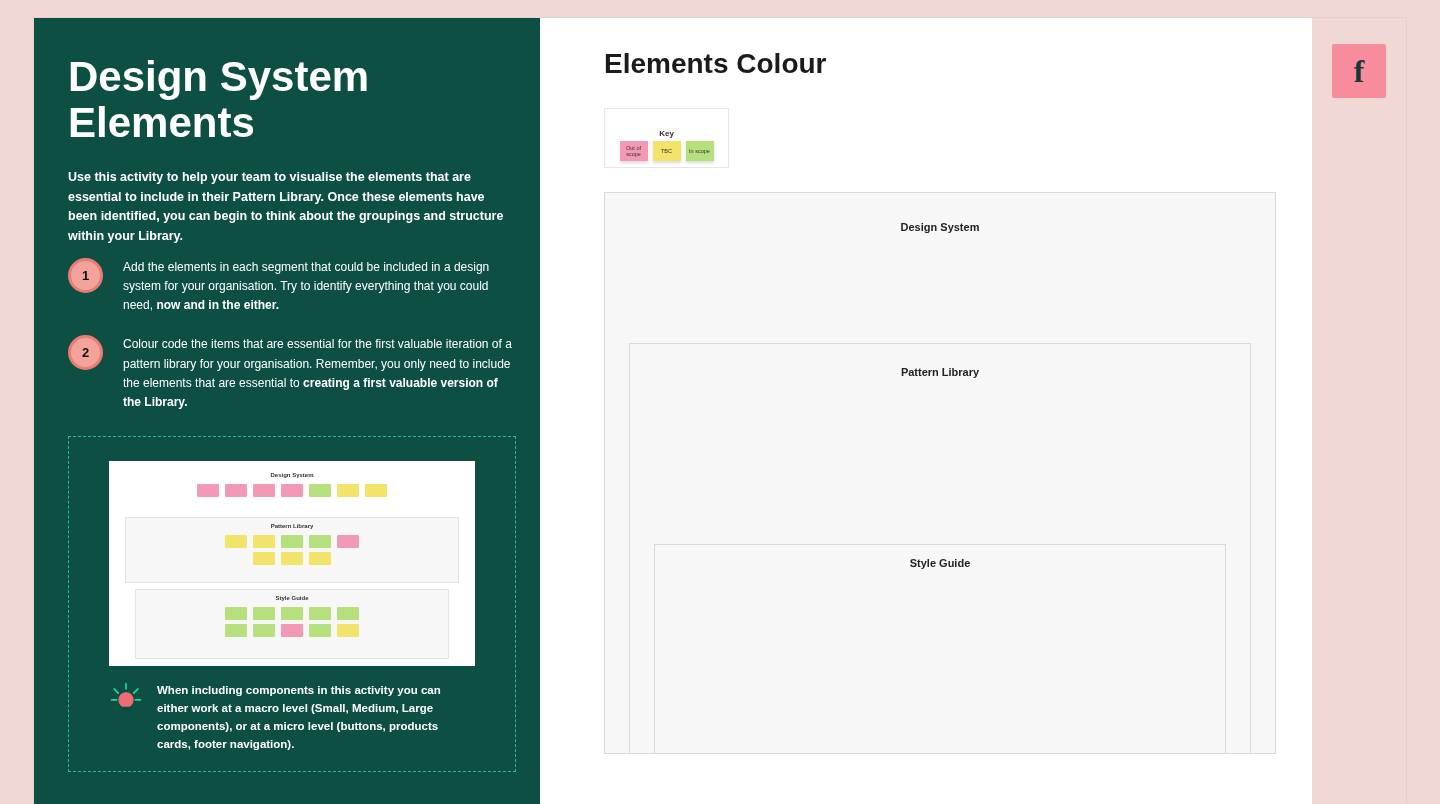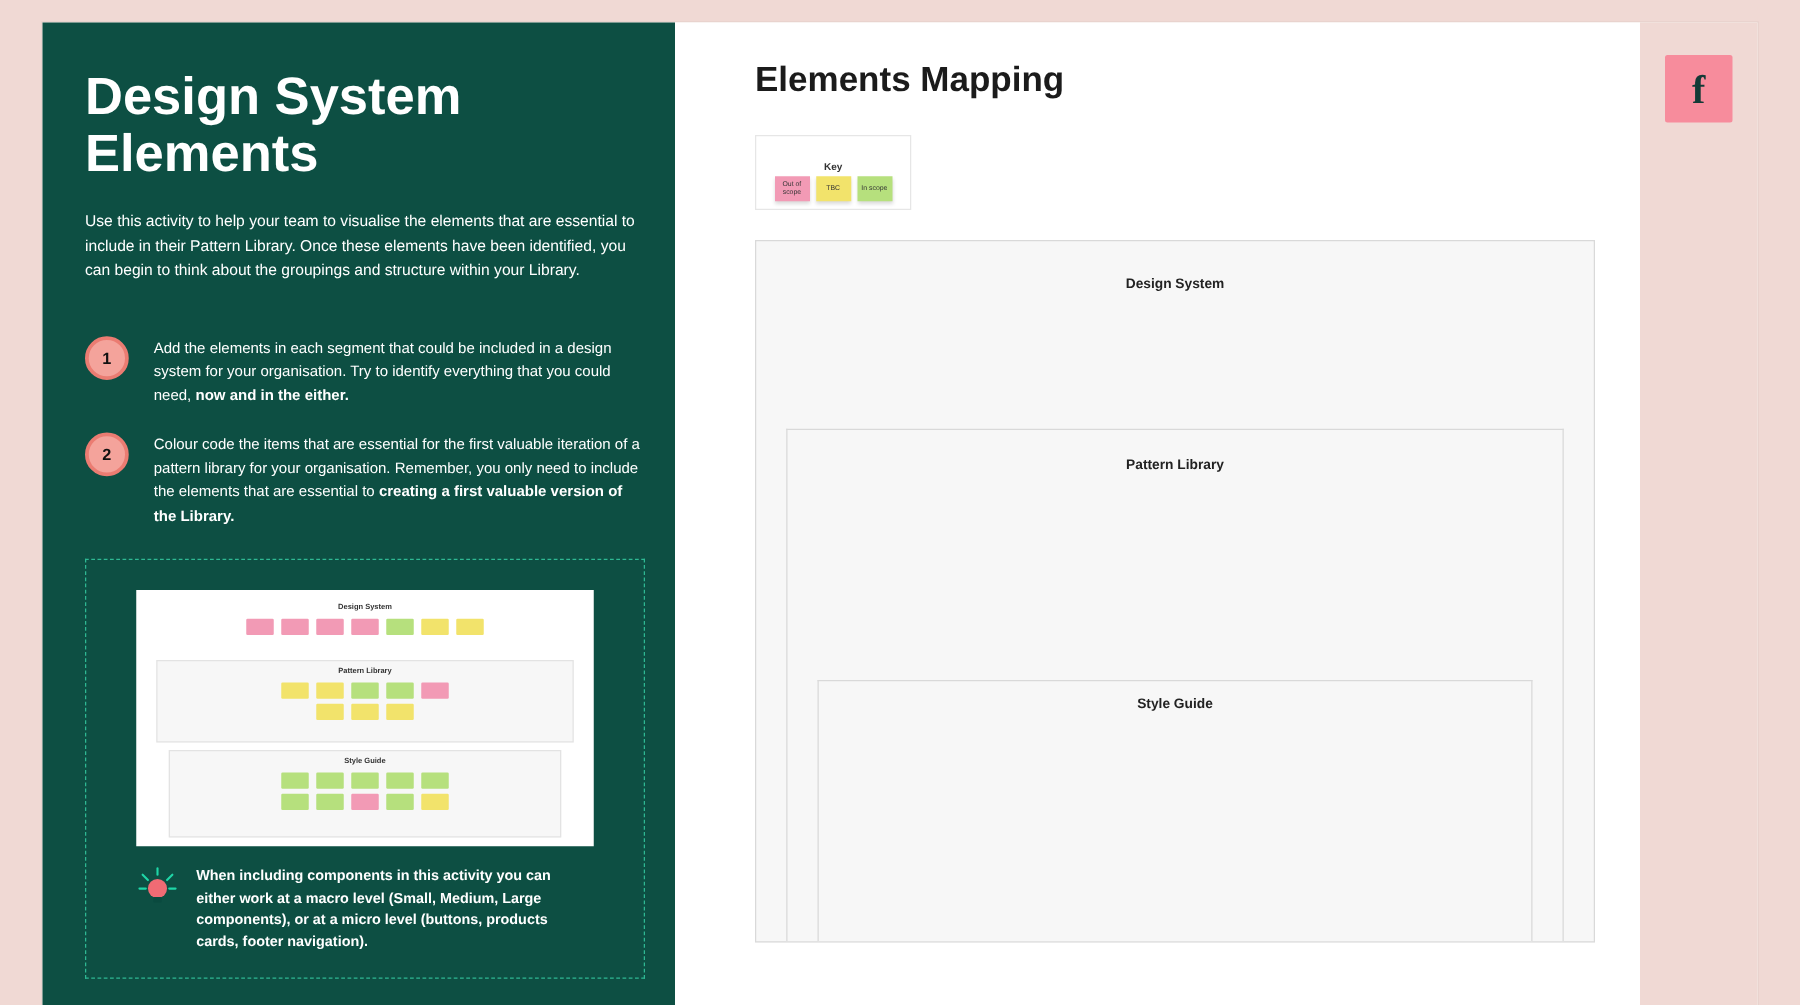--- a/index.html
+++ b/index.html
@@ -33,22 +33,22 @@
     }
     .title {
       font-size: 42px;
       font-weight: 700;
       line-height: 1.1;
       margin-bottom: 22px;
     }
     .intro {
       font-size: 12.5px;
       line-height: 1.55;
-      font-weight: 400;
-      margin-bottom: 42px;
+      font-weight: 700;
+      margin-bottom: 12px;
     }
     .steps { }
     .step {
       display: flex;
       gap: 20px;
       margin-bottom: 20px;
     }
     .step-num {
       flex: 0 0 35px;
       height: 35px;
@@ -297,21 +297,21 @@
               <circle cx="20" cy="21" r="9" fill="#f06b74"></circle>
               <rect x="16" y="29" width="8" height="5" rx="1" fill="#0a4a3f"></rect>
             </svg>
           </div>
           <p class="tip-text">When including components in this activity you can either work at a macro level (Small, Medium, Large components), or at a micro level (buttons, products cards, footer navigation).</p>
         </div>
       </div>
     </aside>
 
     <main class="main">
-      <h2 class="main-title">Elements Mapping</h2>
+      <h2 class="main-title">Elements Colour</h2>
 
       <div class="key">
         <div class="key-title">Key</div>
         <div class="key-row">
           <div class="key-note kn-pink">Out of scope</div>
           <div class="key-note kn-yell">TBC</div>
           <div class="key-note kn-grn">In scope</div>
         </div>
       </div>
 

